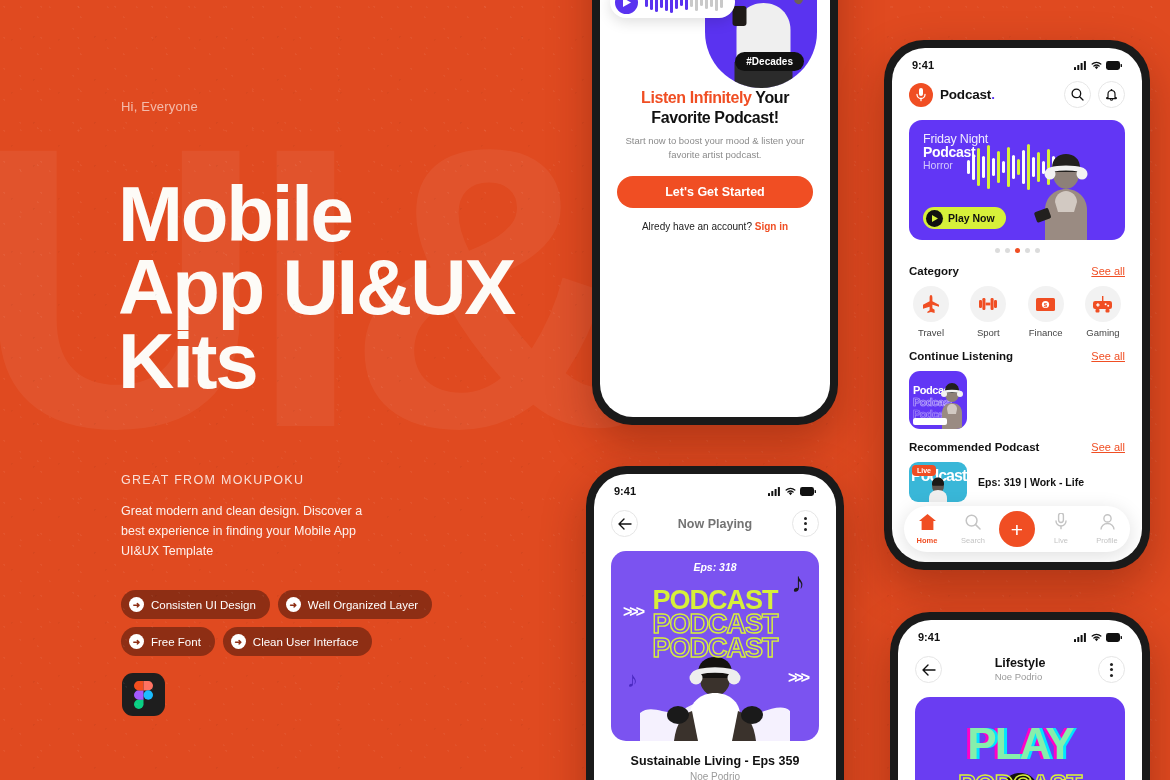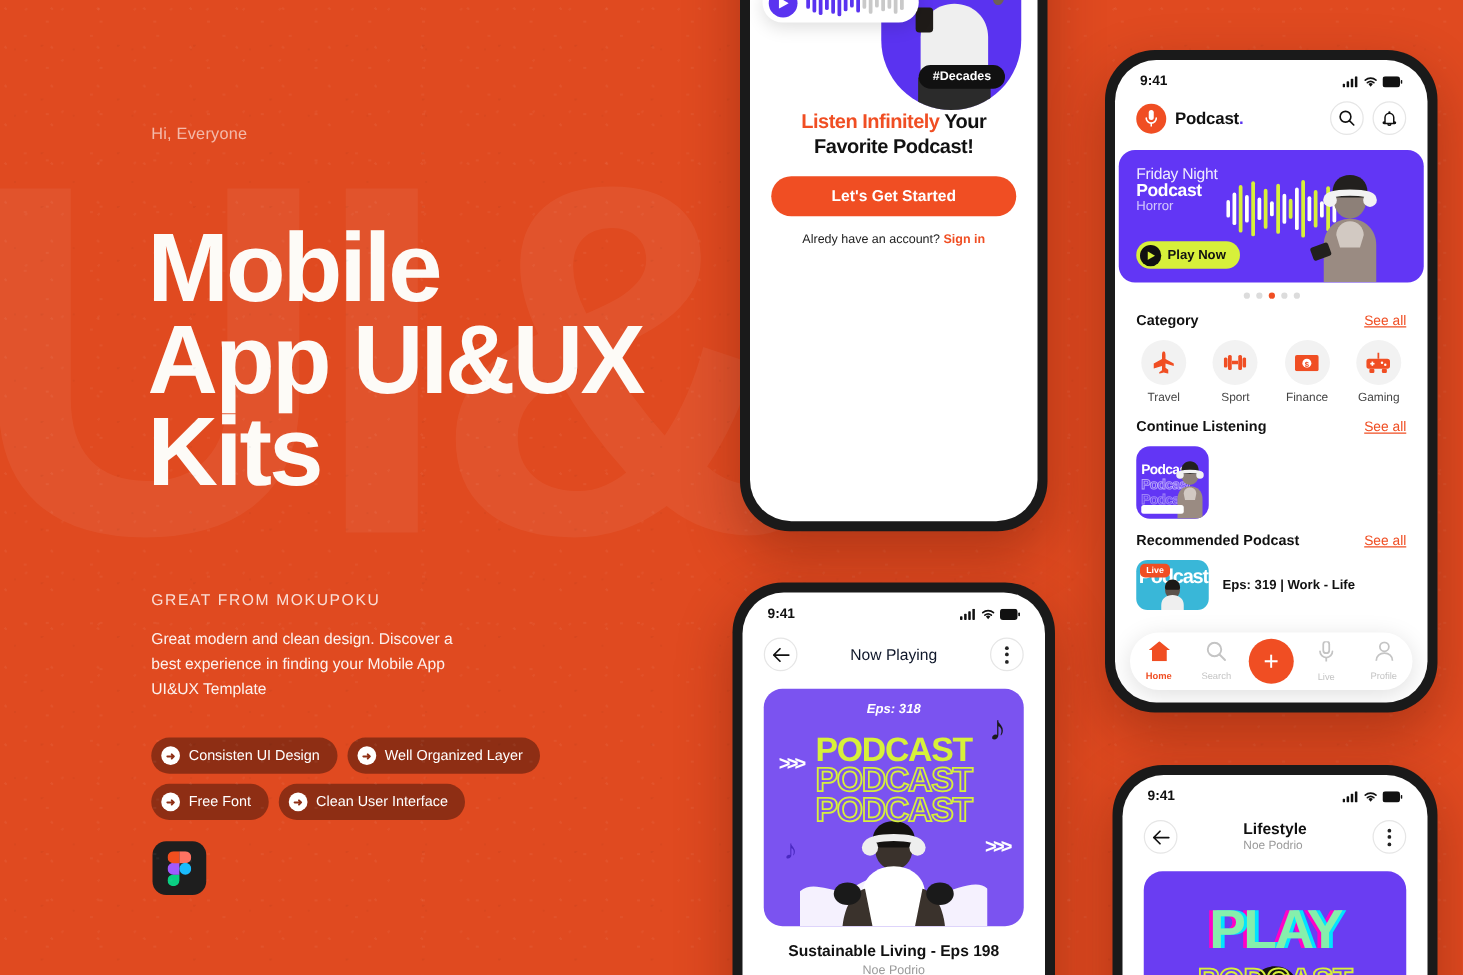--- a/index.html
+++ b/index.html
@@ -139,21 +139,21 @@
     display:flex; align-items:center; justify-content:center;
   }
   .brand-name { font-size:13.5px; font-weight:700; color:#111; letter-spacing:-.2px; }
   .brand-name i { font-style:normal; color:#5a33f0; }
   .hicons { display:flex; gap:7px; }
   .icbtn {
     width:27px; height:27px; border-radius:50%; border:1.2px solid #e6e6e6;
     display:flex; align-items:center; justify-content:center; background:#fff; cursor:pointer;
   }
   .banner {
-    margin:12px 3px 0; height:106px; background:#6236f5;
+    margin:12px 17px 0; height:120px; background:#6236f5;
     border-radius:13px; position:relative; overflow:hidden;
   }
   .banner-txt { position:absolute; left:14px; top:12px; color:#fff; z-index:2; }
   .bt1 { font-size:12.5px; font-weight:400; opacity:.9; letter-spacing:-.2px; }
   .bt2 { font-size:14px; font-weight:700; letter-spacing:-.3px; margin-top:-2px; }
   .bt3 { font-size:10.5px; opacity:.72; margin-top:-1px; }
   .playnow {
     position:absolute; left:14px; bottom:11px; z-index:3;
     background:#d7f03a; border-radius:14px; height:22px;
     display:flex; align-items:center; gap:5px; padding:0 11px 0 3px;
@@ -208,21 +208,21 @@
   .tab-lb { font-size:7.5px; margin-top:2px; color:#c4c4c4; }
   .tab.on .tab-lb { color:#f04e23; font-weight:700; }
   .fab {
     width:36px; height:36px; border-radius:50%; background:#f04e23;
     display:flex; align-items:center; justify-content:center; color:#fff;
     font-size:21px; font-weight:300; line-height:1; cursor:pointer;
   }
 
   
   .np-head { display:flex; align-items:center; justify-content:space-between; padding:9px 17px 0; }
-  .np-title { font-size:12.5px; color:#0f172a; font-weight:400; }
+  .np-title { font-size:12.5px; color:#737373; font-weight:700; }
   .np-art {
     margin:14px 17px 0; height:190px; border-radius:15px;
     background:#7b53f0; position:relative; overflow:hidden;
   }
   .np-eps { position:absolute; top:10px; left:0; right:0; text-align:center; color:#fff; font-size:10.5px; font-weight:700; z-index:3;font-style:italic; }
   .np-word {
     position:absolute; left:0; right:0; text-align:center;
     font-size:27px; font-weight:700; letter-spacing:-1px; z-index:2;
   }
   .np-foot { text-align:center; margin-top:13px; }
@@ -340,20 +340,21 @@
           <i class="wbar" style="height:17px;background:#c9c9c9"></i>
             <i class="wbar" style="height:11px;background:#c9c9c9"></i>
         </span>
       </div>
     </div>
 
     <div class="ob-body">
       <div class="ob-title">
         <em>Listen Infinitely</em><span> Your Favorite Podcast!</span>
       </div>
+      <div class="ob-sub">Start now to boost your mood &amp; listen your favorite artist podcast.</div>
       <button class="ob-cta">Let's Get Started</button>
       <div class="ob-foot">
         <span>Alredy have an account? </span><b>Sign in</b>
       </div>
     </div>
   </div>
 </div>
 
 <div class="phone" id="phone-home">
   <div class="screen">
@@ -645,21 +646,21 @@
         <path d="M54 26a21 5 0 0142 0" fill="none" stroke="#eee" stroke-width="5.5"></path>
         <path d="M50 92V66c0-13 11-22 25-22s25 9 25 22v26z" fill="#fff"></path>
         <path d="M34 92c2-18 10-28 18-30l6 30z" fill="#3a322c"></path>
         <path d="M116 92c-2-18-10-28-18-30l-6 30z" fill="#3a322c"></path>
         <ellipse cx="38" cy="66" rx="11" ry="9" fill="#1a1a1a"></ellipse>
         <ellipse cx="112" cy="66" rx="11" ry="9" fill="#1a1a1a"></ellipse>
       </svg>
     </div>
 
     <div class="np-foot">
-      <div class="np-name">Sustainable Living - Eps 198</div>
+      <div class="np-name">Sustainable Living - Eps 359</div>
       <div class="np-auth">Noe Podrio</div>
     </div>
   </div>
 </div>
 
 <div class="phone" id="phone-detail">
   <div class="screen">
     <div class="statusbar">
       <span>9:41</span>
       <span class="sbicons">

